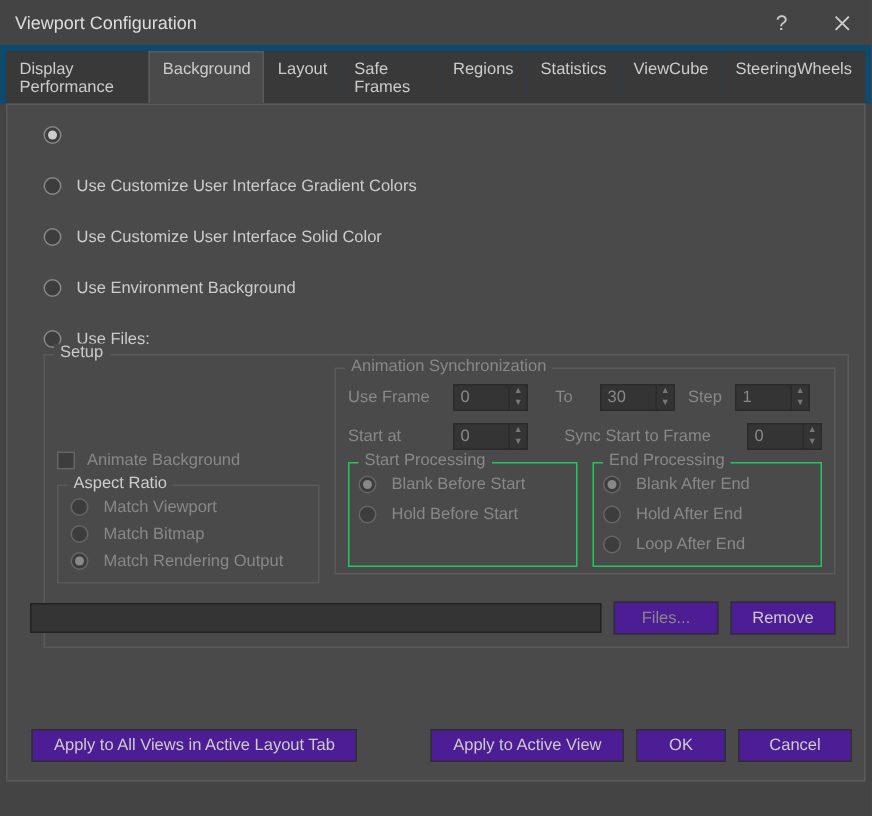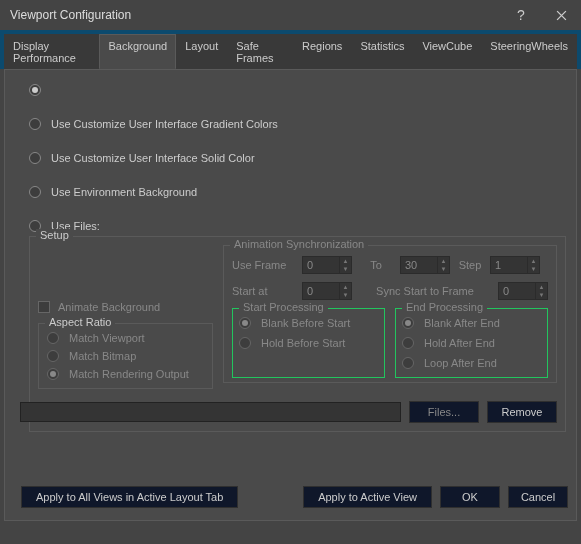--- a/index.html
+++ b/index.html
@@ -188,21 +188,21 @@
     margin-left: -18px;
     align-items: center;
   }
   .textinput {
     flex: 1;
     height: 20px;
     background: #343434;
     border: 1px solid #222;
   }
   .btn {
-    background: #0f172a;
+    background: #4c1d95;
     border: 1px solid #2f2f2f;
     color: #cccccc;
     height: 22px;
     padding: 0 14px;
     font-size: 11px;
     display: inline-flex;
     align-items: center;
     justify-content: center;
     cursor: default;
   }
@@ -379,16 +379,16 @@
       <div class="btn" style="width:70px">Remove</div>
     </div>
 
   </div>
 
   <div class="bottom-bar">
     <div class="btn">Apply to All Views in Active Layout Tab</div>
     <div class="spacer"></div>
     <div class="btn">Apply to Active View</div>
     <div class="btn" style="width:60px">OK</div>
-    <div class="btn" style="width:60px">Cancel</div>
+    <div class="btn" style="width:76px">Cancel</div>
   </div>
 
 </div>
 
 </body></html>

